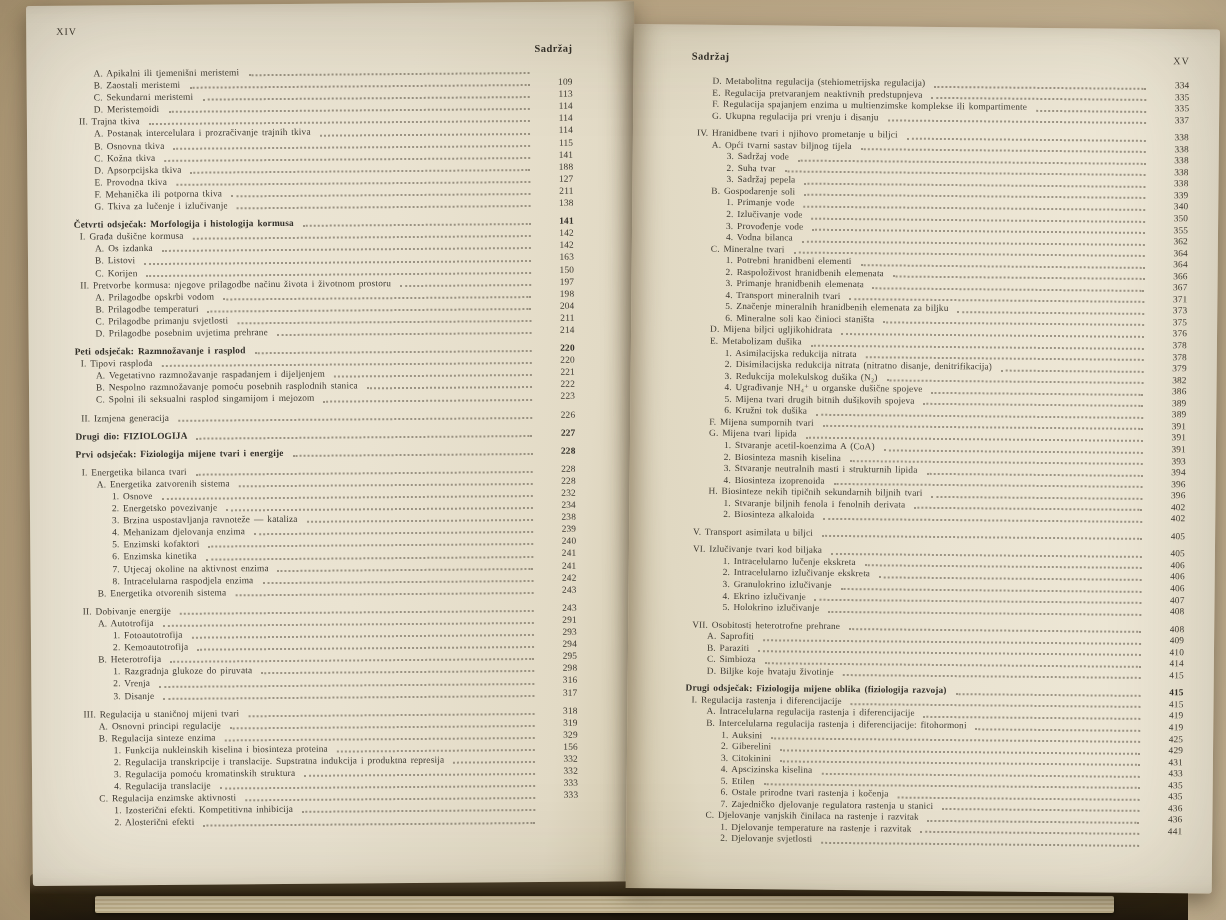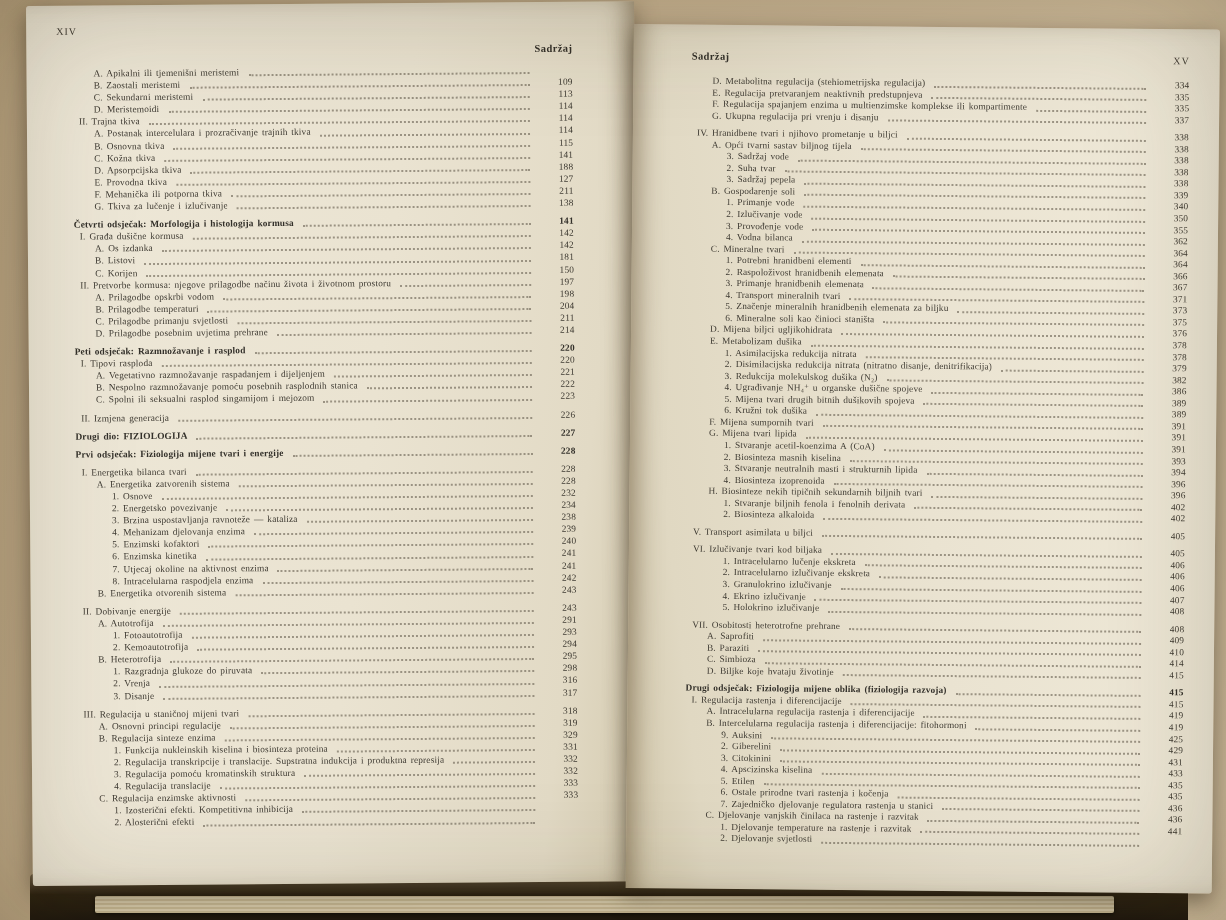--- a/index.html
+++ b/index.html
@@ -132,21 +132,21 @@
           <span class="num">142</span>
         </div>
         <div class="row lvl2">
           <span class="lab">A. Os izdanka</span>
           <span class="dots"></span>
           <span class="num">142</span>
         </div>
         <div class="row lvl2">
           <span class="lab">B. Listovi</span>
           <span class="dots"></span>
-          <span class="num">181</span>
+          <span class="num">163</span>
         </div>
         <div class="row lvl2">
           <span class="lab">C. Korijen</span>
           <span class="dots"></span>
           <span class="num">150</span>
         </div>
         <div class="row lvl1">
           <span class="lab">II. Pretvorbe kormusa: njegove prilagodbe načinu života i životnom prostoru</span>
           <span class="dots"></span>
           <span class="num">197</span>
@@ -317,21 +317,21 @@
           <span class="num">319</span>
         </div>
         <div class="row lvl2">
           <span class="lab">B. Regulacija sinteze enzima</span>
           <span class="dots"></span>
           <span class="num">329</span>
         </div>
         <div class="row lvl3">
           <span class="lab">1. Funkcija nukleinskih kiselina i biosinteza proteina</span>
           <span class="dots"></span>
-          <span class="num">331</span>
+          <span class="num">156</span>
         </div>
         <div class="row lvl3">
           <span class="lab">2. Regulacija transkripcije i translacije. Supstratna indukcija i produktna represija</span>
           <span class="dots"></span>
           <span class="num">332</span>
         </div>
         <div class="row lvl3">
           <span class="lab">3. Regulacija pomoću kromatinskih struktura</span>
           <span class="dots"></span>
           <span class="num">332</span>
@@ -630,21 +630,21 @@
           <span class="lab">A. Intracelularna regulacija rastenja i diferencijacije</span>
           <span class="dots"></span>
           <span class="num">419</span>
         </div>
         <div class="row lvl2">
           <span class="lab">B. Intercelularna regulacija rastenja i diferencijacije: fitohormoni</span>
           <span class="dots"></span>
           <span class="num">419</span>
         </div>
         <div class="row lvl3">
-          <span class="lab">9. Auksini</span>
+          <span class="lab">1. Auksini</span>
           <span class="dots"></span>
           <span class="num">425</span>
         </div>
         <div class="row lvl3">
           <span class="lab">2. Giberelini</span>
           <span class="dots"></span>
           <span class="num">429</span>
         </div>
         <div class="row lvl3">
           <span class="lab">3. Citokinini</span>

